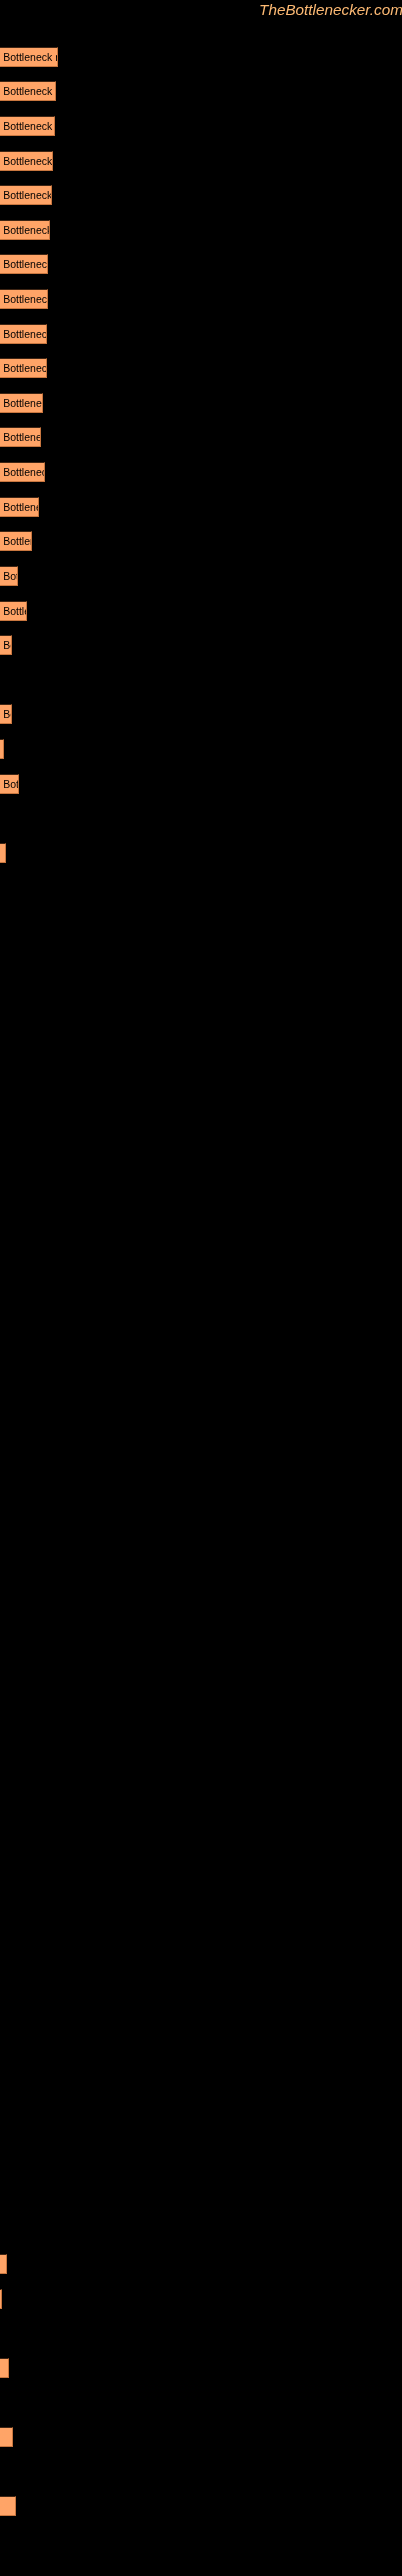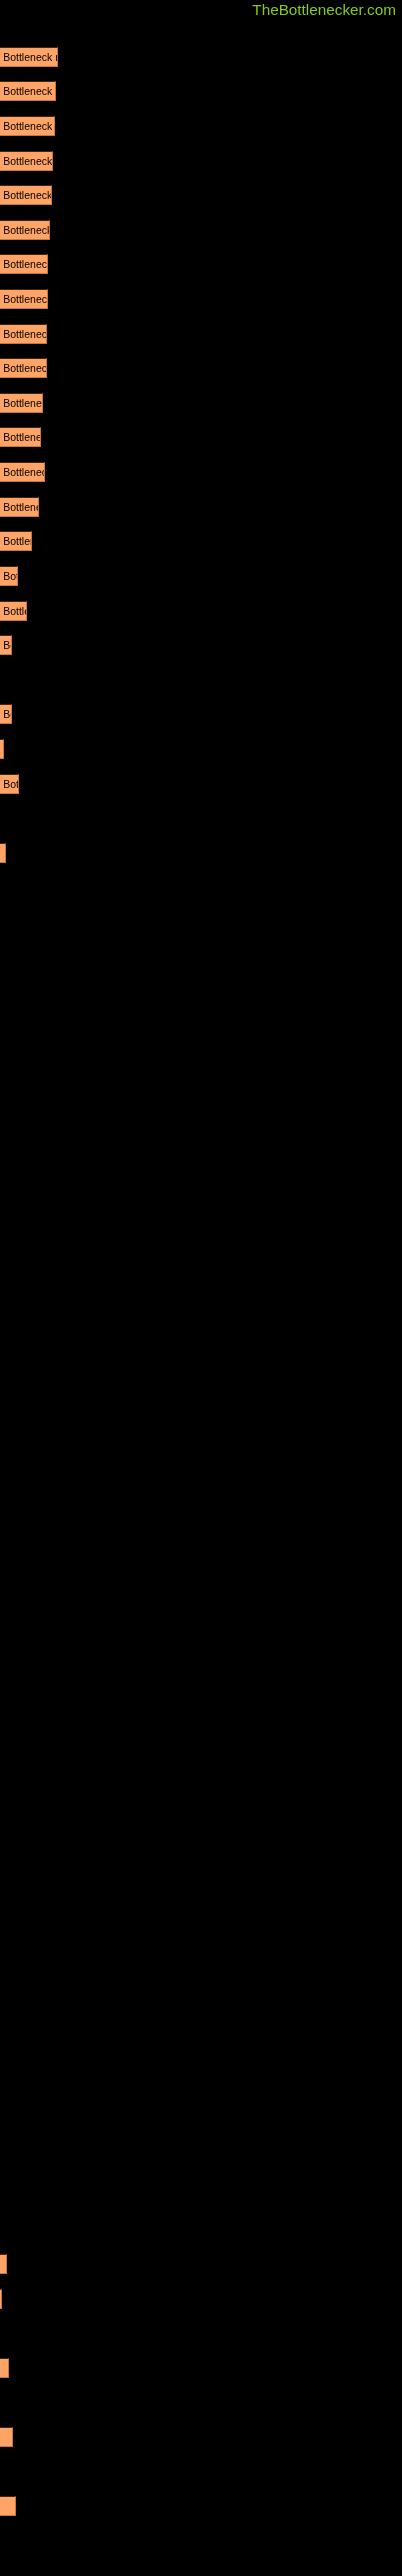--- a/index.html
+++ b/index.html
@@ -17,28 +17,29 @@
   #chart-root {
     position: absolute;
     left: 0;
     top: 0;
     width: 403px;
     height: 2576px;
     background: #000000;
   }
   #watermark {
     position: absolute;
-    right: 7px;
+    right: 0;
     top: 0.8px;
     font-size: 15.3px;
     line-height: 17.7px;
-    color: #84cc16;
+    color: #fdba74;
     letter-spacing: 0px;
     white-space: nowrap;
     font-family: "Liberation Sans", sans-serif;
+    font-style: italic;
   }
   .bar-row {
     position: absolute;
     left: 0;
     height: 20px;
   }
   .bar {
     position: absolute;
     left: 0;
     top: 0;

